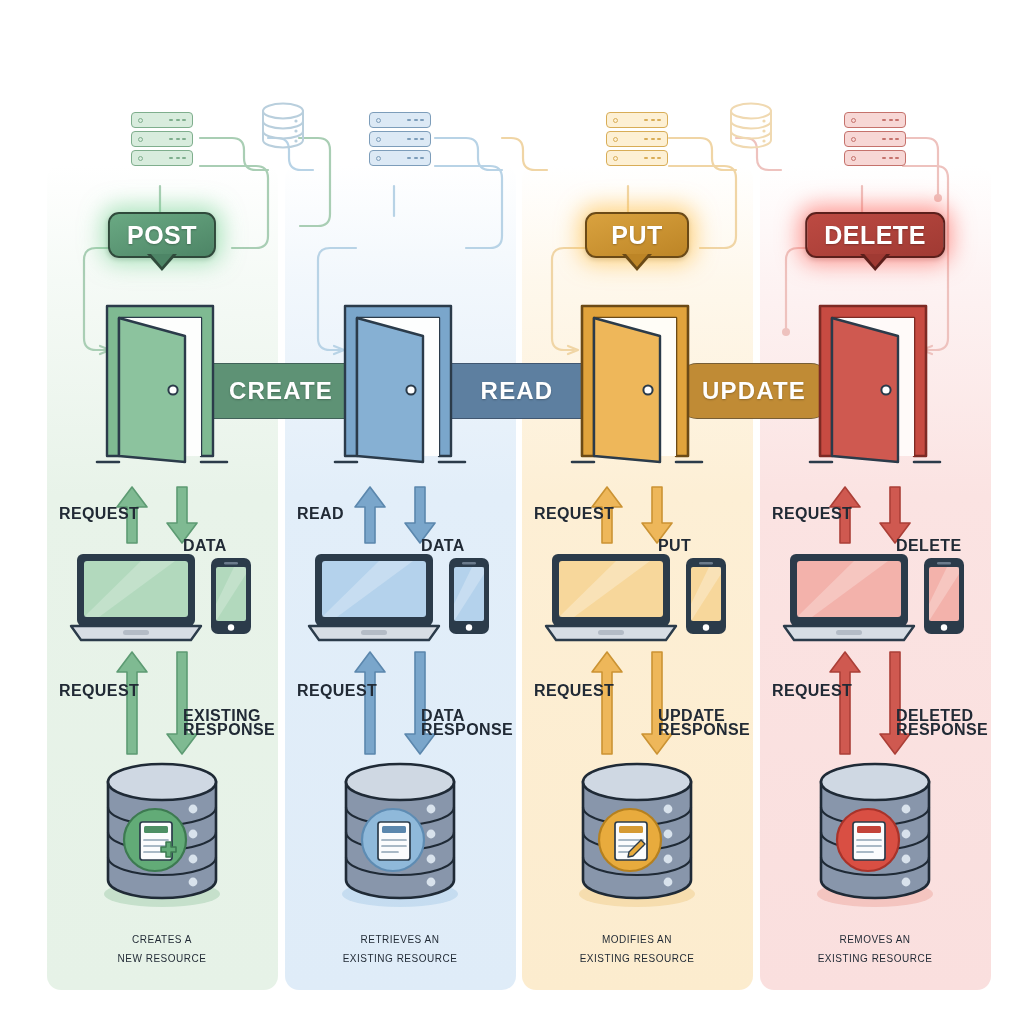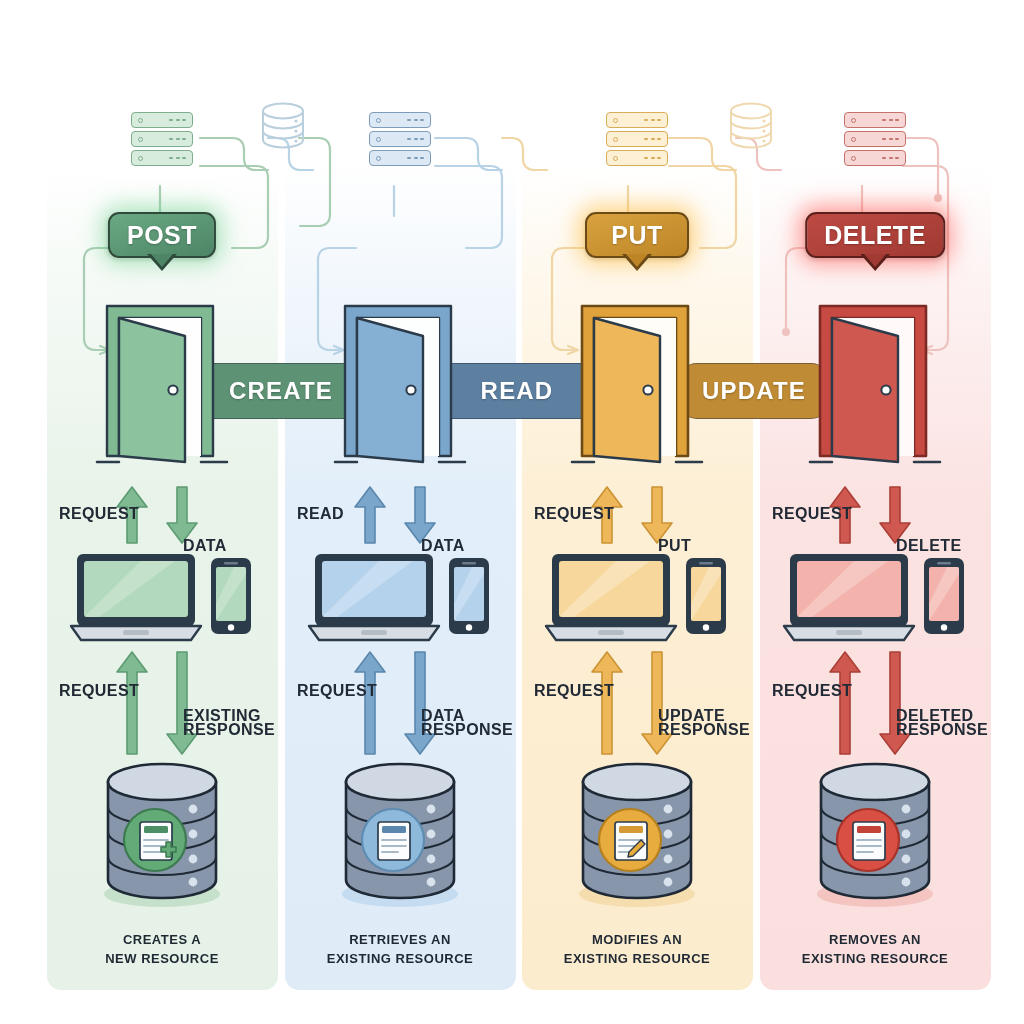--- a/index.html
+++ b/index.html
@@ -98,21 +98,21 @@
   .devices{position:absolute;top:552px;left:50%;transform:translateX(-50%);width:182px;height:90px;}
   .devices svg{display:block;overflow:visible;}
 
   
   .db{position:absolute;top:762px;left:50%;transform:translateX(-50%);width:140px;height:150px;}
   .db svg{display:block;overflow:visible;}
 
   
   .caption{
     position:absolute;top:930px;left:0;width:238px;text-align:center;
-    font-size:13px;font-weight:bold;color:#1f2833;line-height:19px;
+    font-size:10px;font-weight:normal;color:#1f2833;line-height:19px;
     letter-spacing:.5px;white-space:pre-line;
   }
 </style>
 </head>
 <body>
 
 <div id="stage">
 
   <div class="col-panel c0"></div>
   <div class="col-panel c1"></div>

